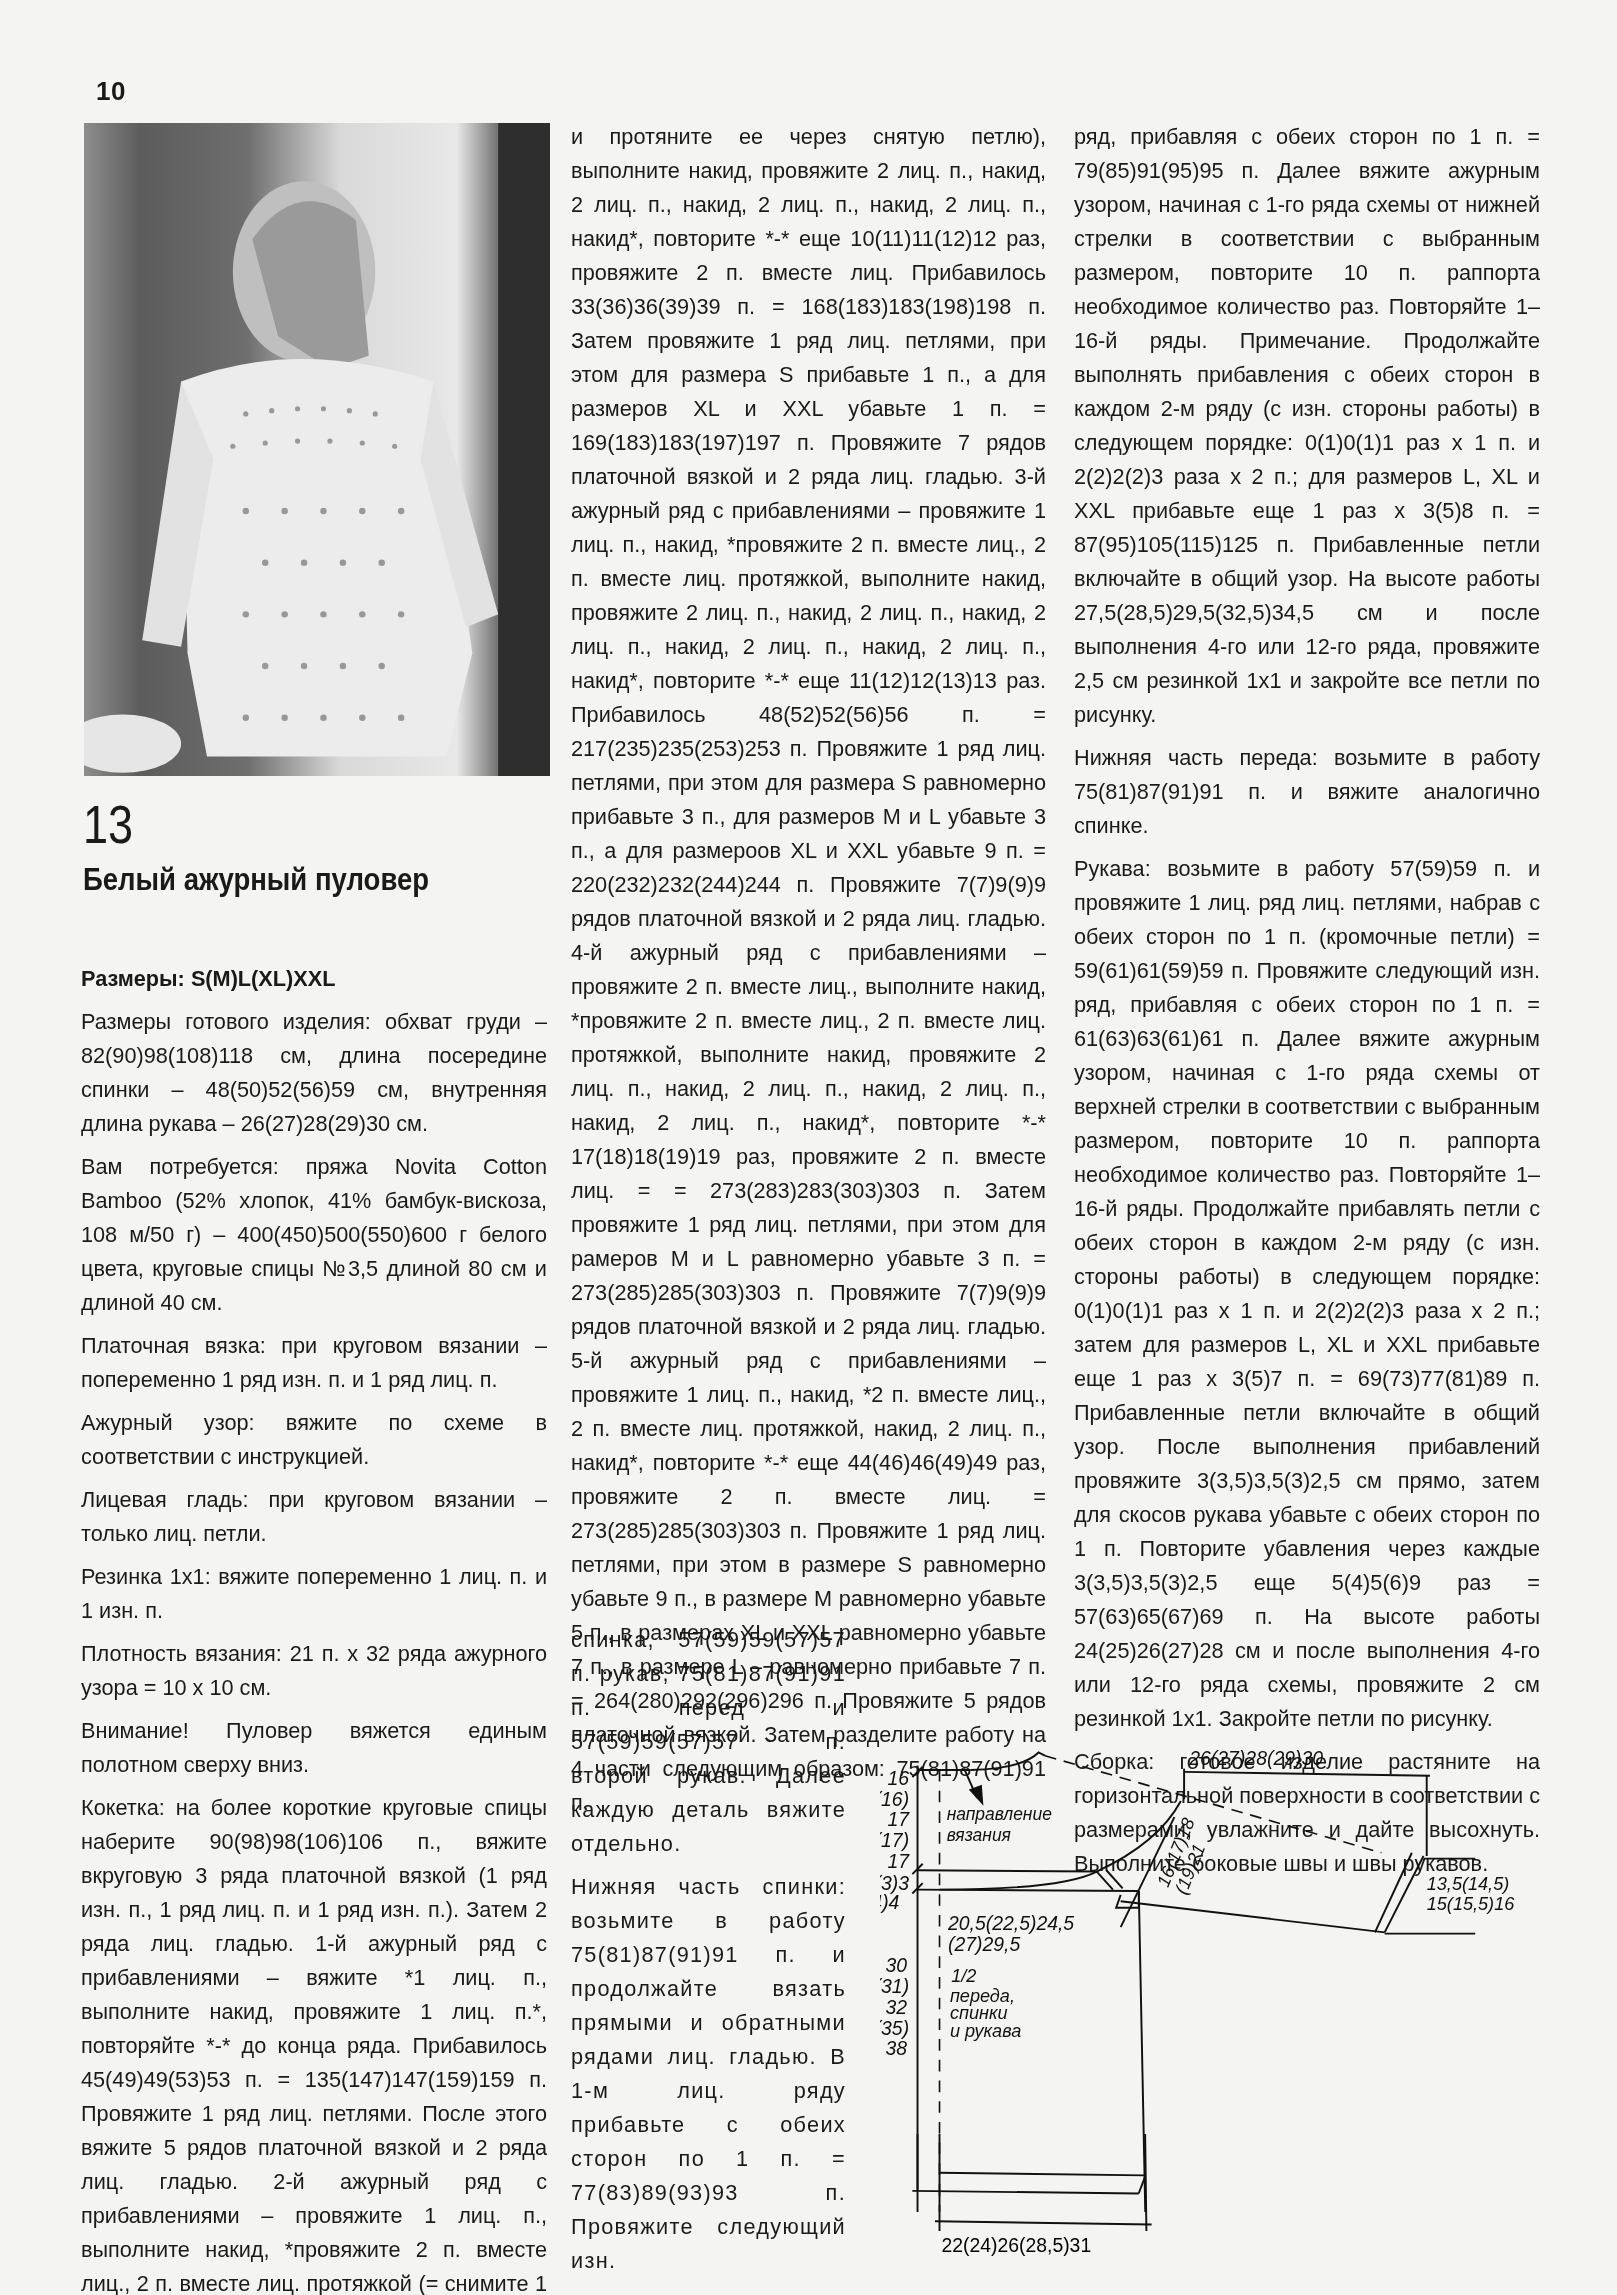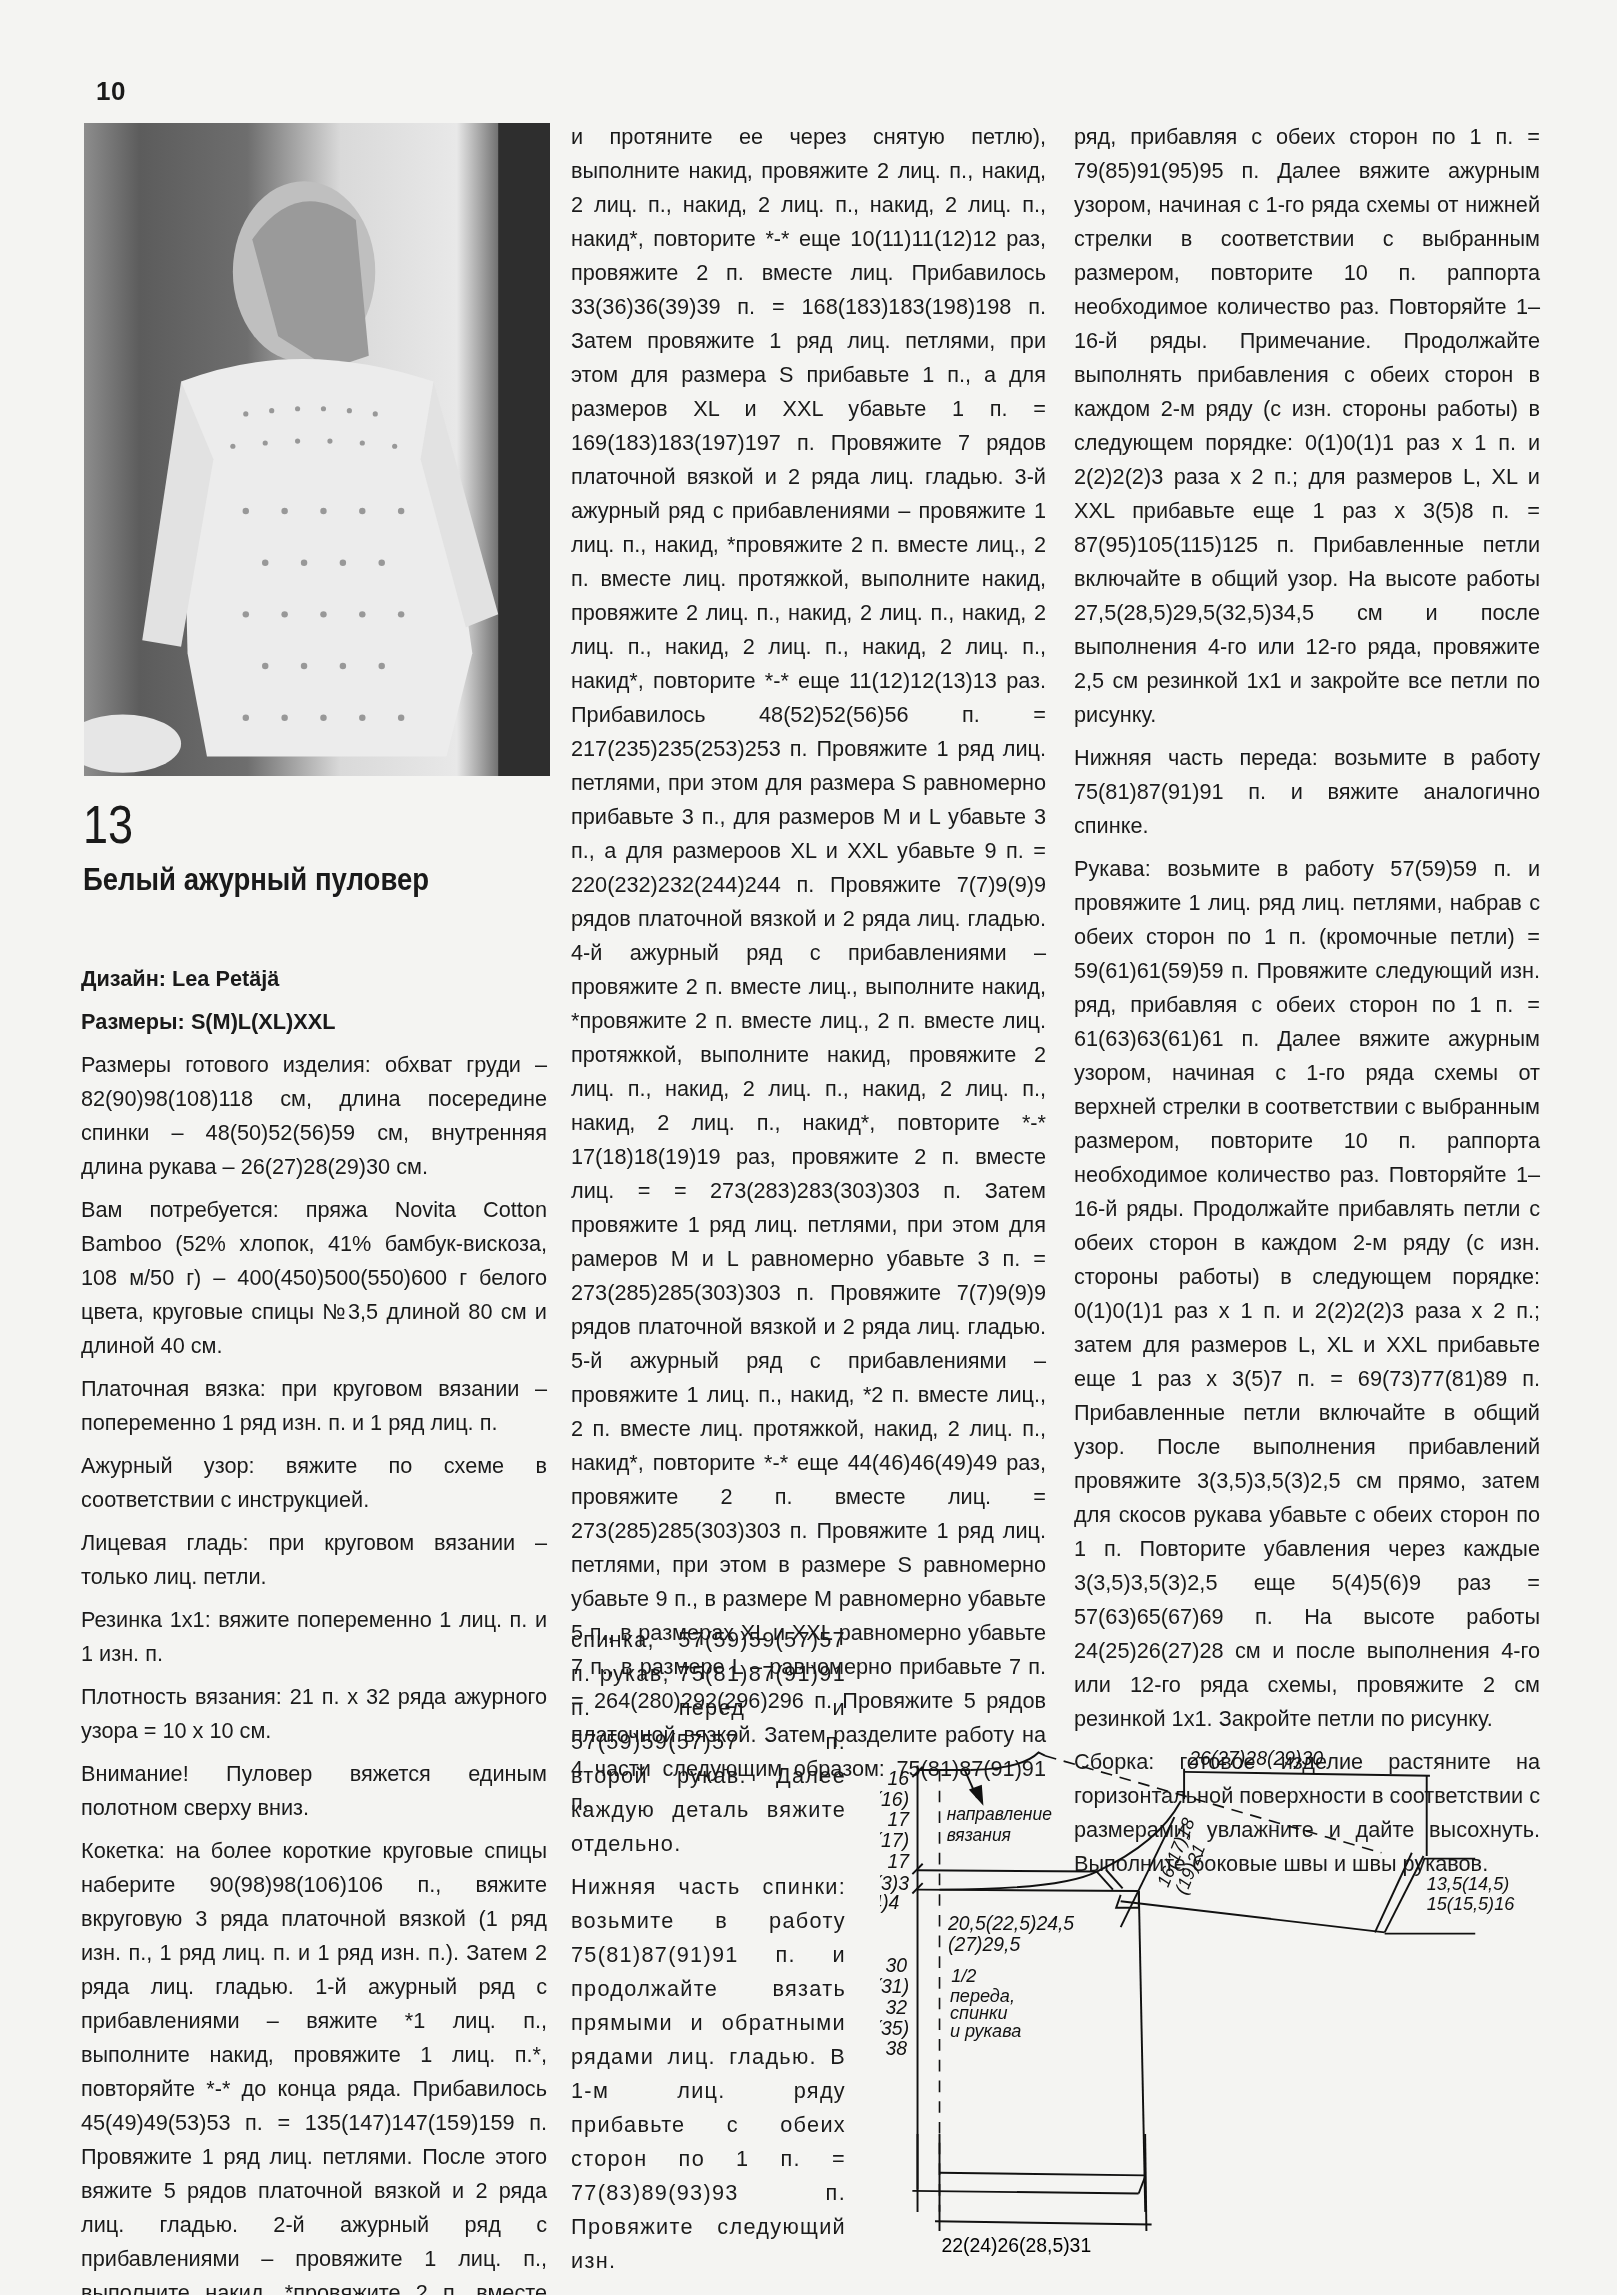--- a/index.html
+++ b/index.html
@@ -100,21 +100,20 @@
         <circle cx="490" cy="920" r="5"></circle>
     </g>
     <ellipse cx="60" cy="960" rx="90" ry="45" fill="#e6e6e6"></ellipse>
   </svg>
 </div>
 
 <div class="issue-number">13</div>
 <div class="title">Белый ажурный пуловер</div>
 
 <div class="col col-1">
-  <p class="meta-line"><span>Дизайн:</span> <span>Lea Petäjä</span></p>
   <p class="meta-line"><span>Размеры:</span> <span>S(M)L(XL)XXL</span></p>
   <p><b>Размеры готового изделия:</b><span> обхват груди – 82(90)98(108)118 см, длина посередине спинки – 48(50)52(56)59 см, внутренняя длина рукава – 26(27)28(29)30 см.</span></p>
   <p><b>Вам потребуется:</b><span> пряжа Novita Cotton Bamboo (52% хлопок, 41% бамбук-вискоза, 108 м/50 г) – 400(450)500(550)600 г белого цвета, круговые спицы №3,5 длиной 80 см и длиной 40 см.</span></p>
   <p><b>Платочная вязка:</b><span> при круговом вязании – попеременно 1 ряд изн. п. и 1 ряд лиц. п.</span></p>
   <p><b>Ажурный узор:</b><span> вяжите </span><b>по схеме</b><span> в соответствии с инструкцией.</span></p>
   <p><b>Лицевая гладь:</b><span> при круговом вязании – только лиц. петли.</span></p>
   <p><b>Резинка 1х1:</b><span> вяжите попеременно 1 лиц. п. и 1 изн. п.</span></p>
   <p><b>Плотность вязания:</b><span> 21 п. х 32 ряда ажурного узора = 10 х 10 см.</span></p>
   <p><b>Внимание!</b><span> Пуловер вяжется единым полотном сверху вниз.</span></p>
   <p><b>Кокетка:</b><span> на более короткие круговые спицы наберите 90(98)98(106)106 п., вяжите вкруговую 3 ряда платочной вязкой (1 ряд изн. п., 1 ряд лиц. п. и 1 ряд изн. п.). Затем 2 ряда лиц. гладью. 1-й ажурный ряд с прибавлениями – вяжите *1 лиц. п., выполните накид, провяжите 1 лиц. п.*, повторяйте *-* до конца ряда. Прибавилось 45(49)49(53)53 п. = 135(147)147(159)159 п. Провяжите 1 ряд лиц. петлями. После этого вяжите 5 рядов платочной вязкой и 2 ряда лиц. гладью. 2-й ажурный ряд с прибавлениями – провяжите 1 лиц. п., выполните накид, *провяжите 2 п. вместе лиц., 2 п. вместе лиц. протяжкой (= снимите 1 п. как лиц., провяжите 1 лиц. п.</span></p>

